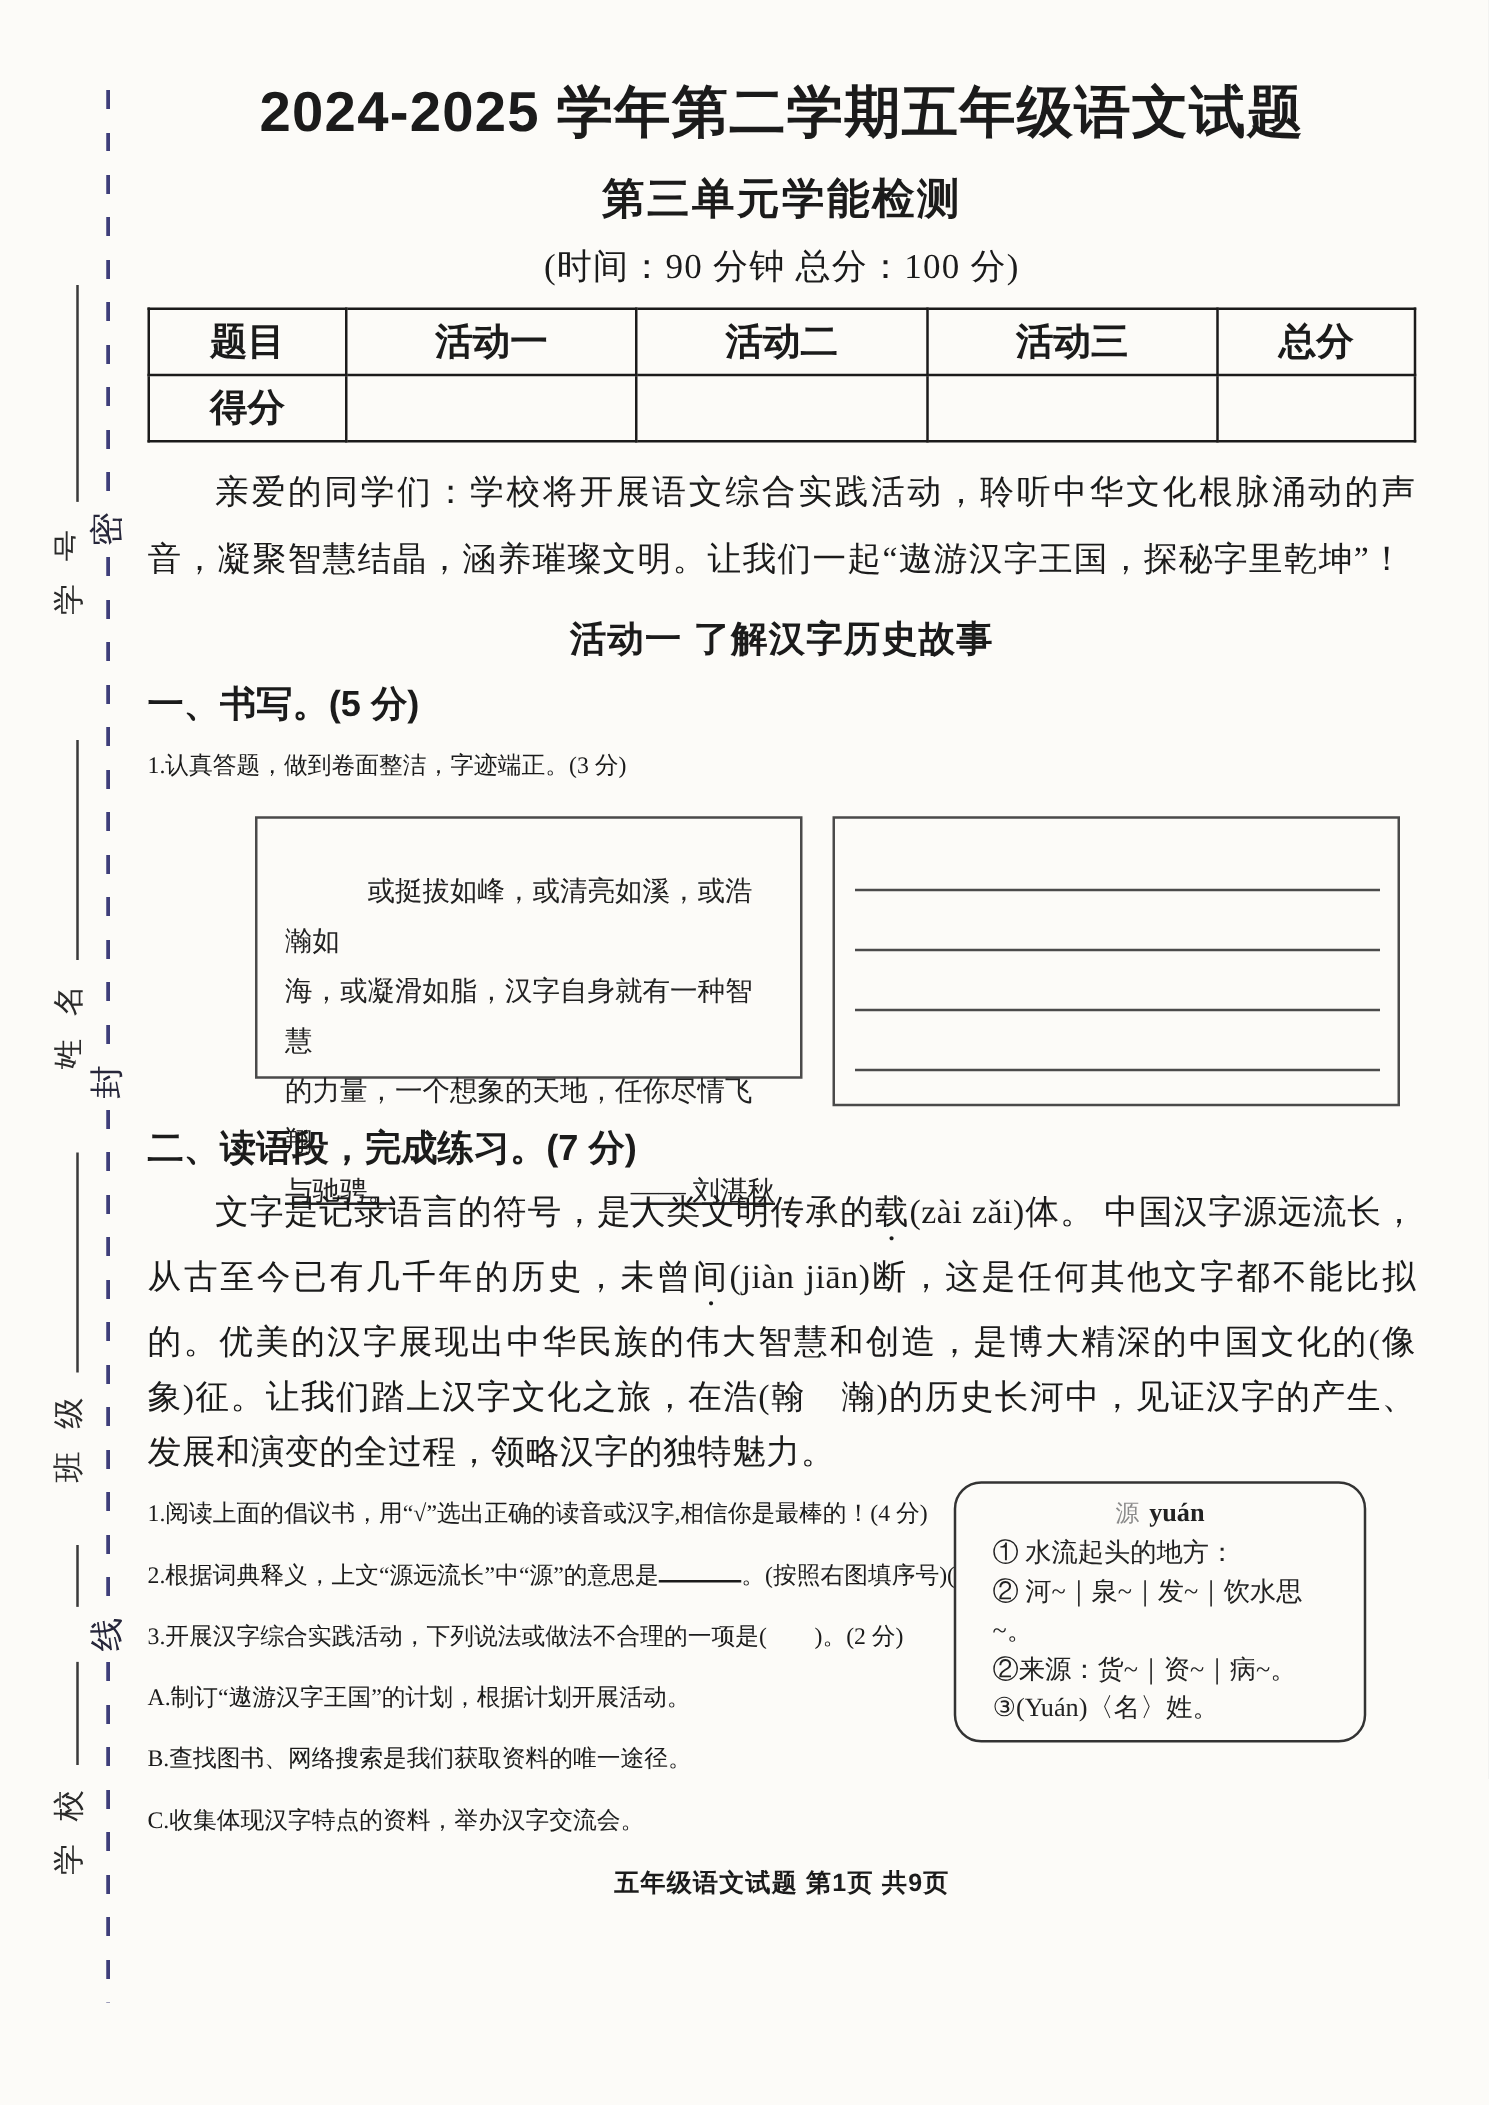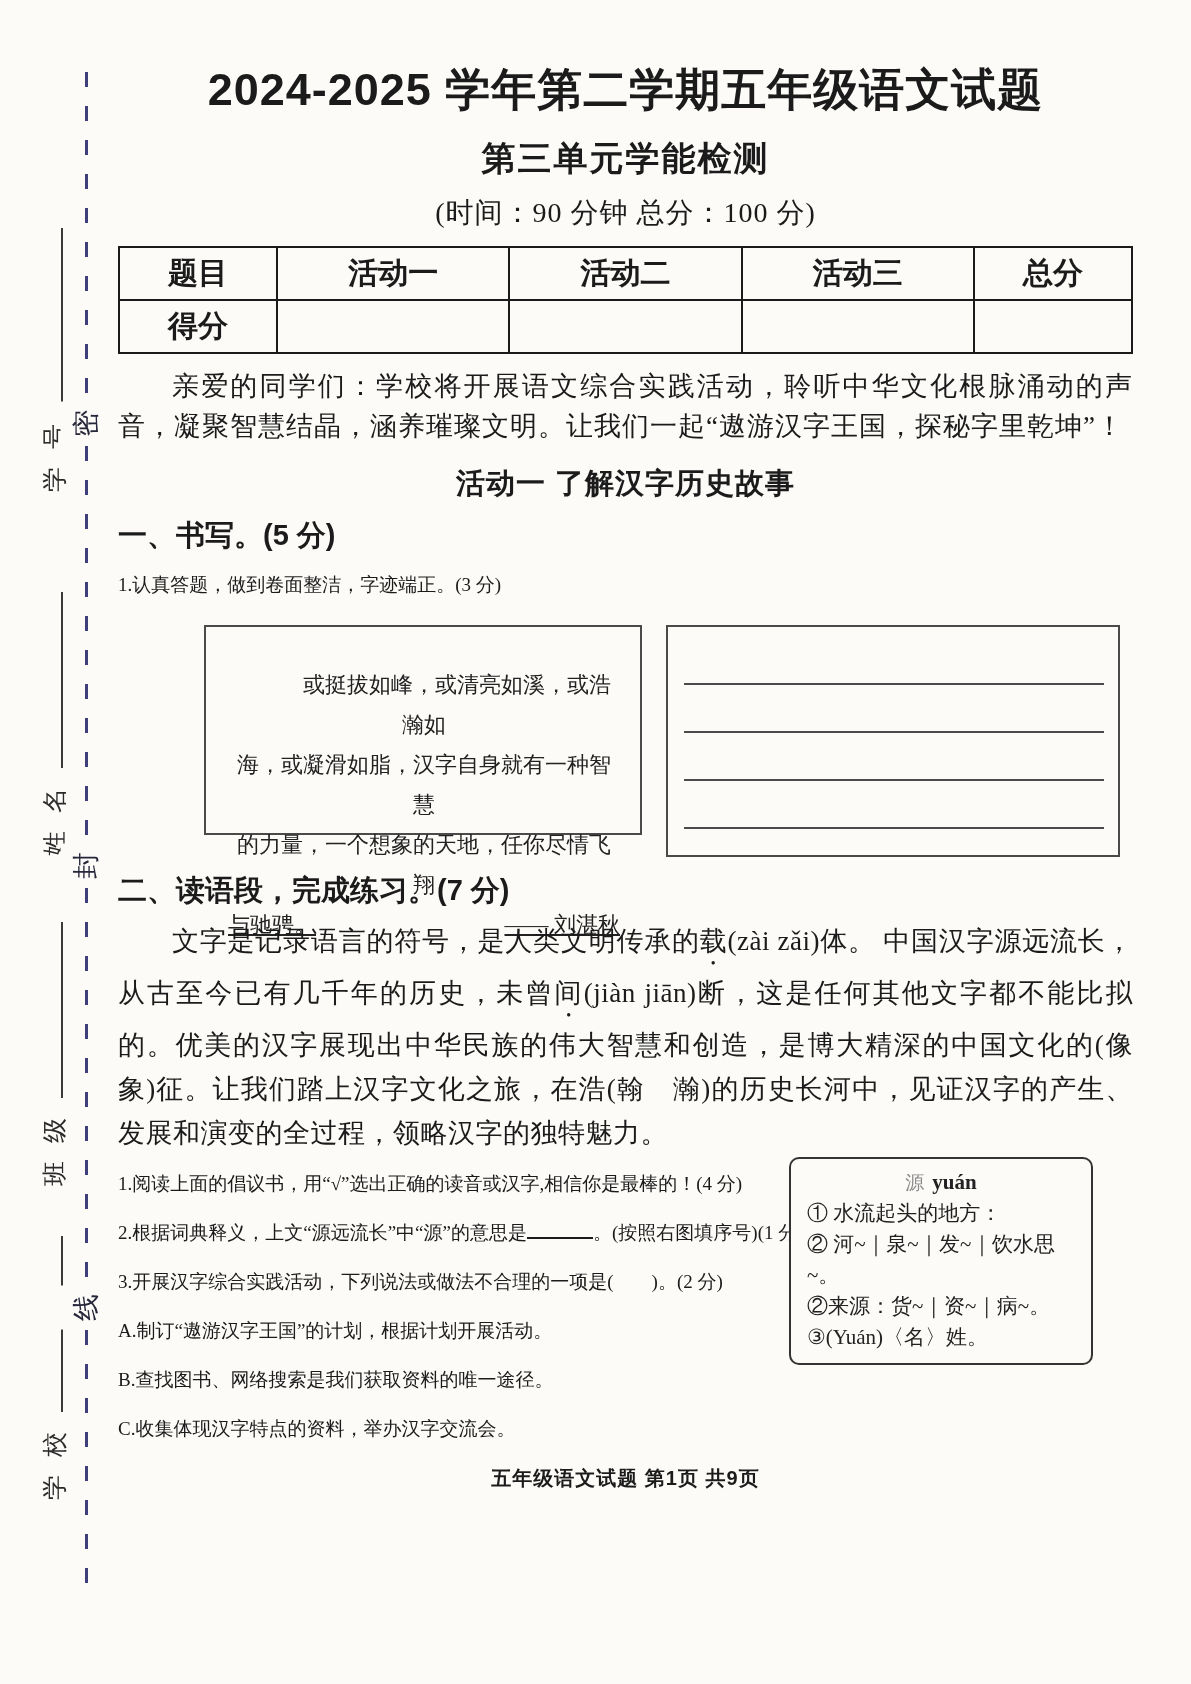--- a/index.html
+++ b/index.html
@@ -19,41 +19,41 @@
   
   .content{position:absolute;left:118px;top:0;width:1015px;}
   .title1{margin:60px 0 0;text-align:center;font-family:"Liberation Sans","DejaVu Sans",sans-serif;
           font-size:45px;font-weight:700;letter-spacing:1px;}
   .title2{margin:16px 0 0;text-align:center;font-family:"Liberation Sans","DejaVu Sans",sans-serif;
           font-size:34px;font-weight:700;letter-spacing:2px;}
   .meta{margin-top:12px;text-align:center;font-size:28px;letter-spacing:1px;}
   table.score{width:100%;border-collapse:collapse;margin-top:14px;}
   table.score th,table.score td{border:2px solid #1b1b1b;height:49px;text-align:center;
           font-family:Liberation Mono, monospace;font-size:30px;font-weight:700;}
-  .intro{margin:12px 0 0;font-size:27px;line-height:40px;text-indent:2em;text-align:justify;letter-spacing:1px;}
+  .intro{margin:12px 0 0;font-size:27px;line-height:54px;text-indent:2em;text-align:justify;letter-spacing:1px;}
   .act-heading{margin:18px 0 8px;text-align:center;font-family:"Liberation Sans","DejaVu Sans",sans-serif;
           font-size:29px;font-weight:700;letter-spacing:1px;}
   .sec-title{margin:12px 0 6px;font-family:"Liberation Sans","DejaVu Sans",sans-serif;
           font-size:29px;font-weight:700;}
   .q{margin:8px 0;font-family:Liberation Serif, serif;font-size:19px;line-height:41px;}
-  .copy-row{display:flex;gap:24px;margin:20px 0 14px 86px;text-align:center;}
+  .copy-row{display:flex;gap:24px;margin:20px 0 14px 86px;}
   .quote-box{width:392px;height:168px;border:2px solid #4a4a4a;padding:38px 20px 0 22px;
           font-size:22px;line-height:40px;color:#222;}
   .quote-box .l1{text-indent:3em;}
   .quote-last{display:flex;justify-content:space-between;text-decoration:underline;}
   .answer-box{width:420px;height:172px;border:2px solid #4a4a4a;padding:56px 14px 0 16px;}
   .ans-line{height:0;border-bottom:2px solid #4b4b4b;margin-bottom:46px;}
   .passage{margin:8px 0 4px;font-size:27px;line-height:44px;text-indent:2em;text-align:justify;letter-spacing:0.5px;}
   .emph{text-emphasis:filled dot #1b1b1b;-webkit-text-emphasis:filled dot #1b1b1b;
         text-emphasis-position:under left;-webkit-text-emphasis-position:under left;}
   .qa-wrap{position:relative;}
   .q.narrow{width:688px;}
   .blank{display:inline-block;width:66px;height:1em;border-bottom:2px solid #1b1b1b;vertical-align:baseline;}
-  .dict-box{position:absolute;right:40px;top:-6px;width:268px;border:2px solid #333;border-radius:10px;
-        padding:8px 16px 10px;font-size:21px;line-height:31px;color:#222;background:#fcfbf8;}
+  .dict-box{position:absolute;right:40px;top:-6px;width:268px;border:2px solid #333;border-radius:22px;
+        padding:8px 29px 10px;font-size:21px;line-height:31px;color:#222;background:#fcfbf8;}
   .dict-head{text-align:center;}
   .dict-src{color:#8a8a8a;font-size:19px;margin-right:8px;}
   .dict-pinyin{font-weight:700;font-family:"Liberation Serif","DejaVu Serif",serif;}
   .footer{margin-top:16px;text-align:center;font-family:"Liberation Sans","DejaVu Sans",sans-serif;
         font-size:20px;font-weight:700;letter-spacing:1px;}
 </style>
 </head>
 <body>
 
 <div class="page">

